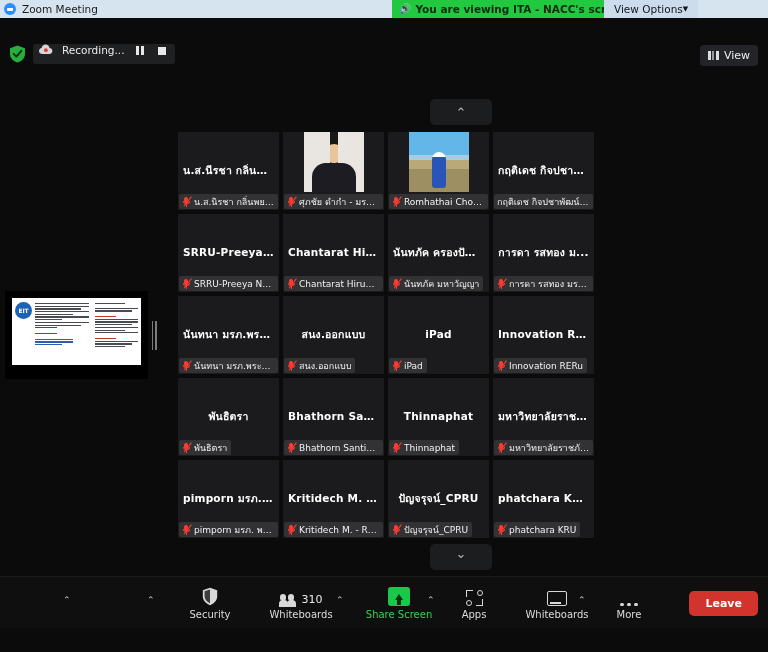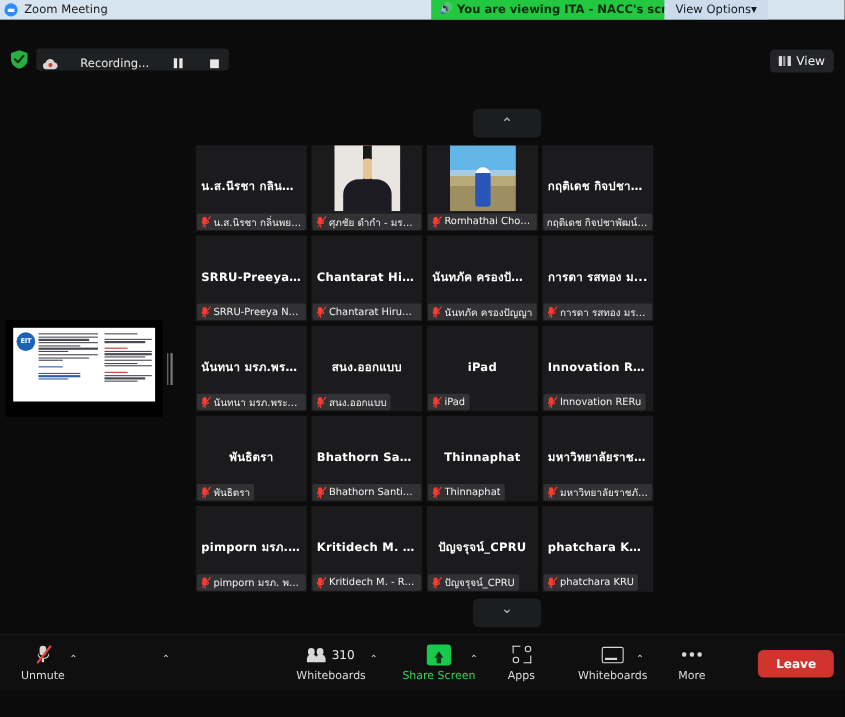--- a/index.html
+++ b/index.html
@@ -45,21 +45,21 @@
   .vo-caret{ font-size:7px; }
 
   
   .topstrip{ position:absolute; left:0; top:18px; width:768px; height:46px; background:#0b0b0b; }
   .enc-shield{
     position:absolute; left:9px; top:27px; width:17px; height:18px;
   }
   .rec-pill{
     position:absolute; left:33px; top:26px; height:20px;
     background:#1f2022; border-radius:3px;
-    display:flex; align-items:flex-end; padding:0 6px; gap:20px;
+    display:flex; align-items:flex-start; padding:0 6px; gap:9px;
   }
   .rec-cloud{ width:14px; height:11px; position:relative; }
   .rec-text{ font-size:10.5px; color:#eaeaea; white-space:nowrap; }
   .rec-btn{ width:13px; height:13px; display:flex; align-items:center; justify-content:center; }
   .rec-pause{ width:8px; height:9px; position:relative; }
   .rec-pause i{ position:absolute; top:0; width:3px; height:9px; background:#e8e8e8; }
   .rec-pause i:first-child{ left:0; } .rec-pause i:last-child{ left:5px; }
   .rec-stop{ width:8px; height:8px; background:#e8e8e8; }
 
   .talking-pill{
@@ -197,21 +197,21 @@
 
   
   .toolbar{
     position:absolute; left:0; bottom:0; width:768px; height:52px;
     background:#0f0f10; border-top:1px solid #1a1a1a;
   }
   .tool{
     position:absolute; top:7px; display:flex; flex-direction:column;
     align-items:center; width:58px;
   }
-  .tool .ic{ height:22px; display:flex; align-items:center; justify-content:center; }
+  .tool .ic{ height:22px; display:flex; align-items:flex-end; justify-content:center; }
   .tool .lb{ font-size:10px; color:#dcdcdc; margin-top:3px; white-space:nowrap; }
   .caret{
     position:absolute; top:18px; font-size:9px; color:#cfcfcf;
   }
   .mic-ic{ position:relative; width:15px; height:19px; }
   .mic-ic .body{ position:absolute; left:4.6px; top:1px; width:6px; height:9px; background:#d8d8d8; border-radius:3px; }
   .mic-ic .arc{ position:absolute; left:2px; top:8px; width:11px; height:5px; border:1.6px solid #d8d8d8; border-top:none; border-radius:0 0 7px 7px; }
   .mic-ic .stem{ position:absolute; left:6.8px; top:13px; width:1.6px; height:3.5px; background:#d8d8d8; }
   .mic-ic .slash{ position:absolute; left:-2px; top:8.5px; width:20px; height:1.8px; background:#e8443a; transform:rotate(-52deg); }
   .cam-ic{ position:relative; width:22px; height:16px; }
@@ -446,21 +446,21 @@
       </div>
       <div class="tile">
         <div class="tile-name-big">นันทภัค ครองปัญ...</div>
         <div class="badge">
           <span class="mute-ico">
             <span class="body"></span>
             <span class="arc"></span>
             <span class="stem"></span>
             <span class="slash"></span>
           </span>
-          <span class="badge-name">นันทภัค ครองปัญญา</span>
+          <span class="badge-name">นันทภัค มหาวัญญา</span>
         </div>
       </div>
       <div class="tile">
         <div class="tile-name-big">การดา รสทอง ม...</div>
         <div class="badge">
           <span class="mute-ico">
             <span class="body"></span>
             <span class="arc"></span>
             <span class="stem"></span>
             <span class="slash"></span>
@@ -609,35 +609,33 @@
             <span class="stem"></span>
             <span class="slash"></span>
           </span>
           <span class="badge-name">phatchara KRU</span>
         </div>
       </div>
     </div>
 
   <div class="toolbar">
 
-    <div class="tool" style="left:10px">
+    <span class="caret" style="left:63px">⌃</span>
+
+    <span class="caret" style="left:147px">⌃</span>
+
+    <div class="tool" style="left:181px">
       <span class="ic">
-        <span class="mic-ic">
-            <span class="body"></span>
-            <span class="arc"></span>
-            <span class="stem"></span>
-            <span class="slash"></span>
-          </span>
-      </span>
-      <span class="lb">Unmute</span>
-    </div>
-    <span class="caret" style="left:63px">⌃</span>
-
-    <span class="caret" style="left:147px">⌃</span>
-
+        <svg class="shield-ic" viewBox="0 0 16 19">
+          <path d="M8 0.7 L15.2 3.2 V9.3 C15.2 13.6 12 16.7 8 18.2 C4 16.7 0.8 13.6 0.8 9.3 V3.2 Z" fill="#d8d8d8"></path>
+          <path d="M8 2.6 V16.2 C5 14.9 2.6 12.5 2.6 9.2 V4.3 Z" fill="#3d3d3d"></path>
+        </svg>
+      </span>
+      <span class="lb">Security</span>
+    </div>
 
     <div class="tool" style="left:271px;width:60px">
       <span class="ic" style="flex-direction:row">
         <span class="ppl-ic">
             <i class="h1"></i>
             <i class="h2"></i>
             <i class="b1"></i>
             <i class="b2"></i>
           </span>
         <span class="pcount">310</span>

